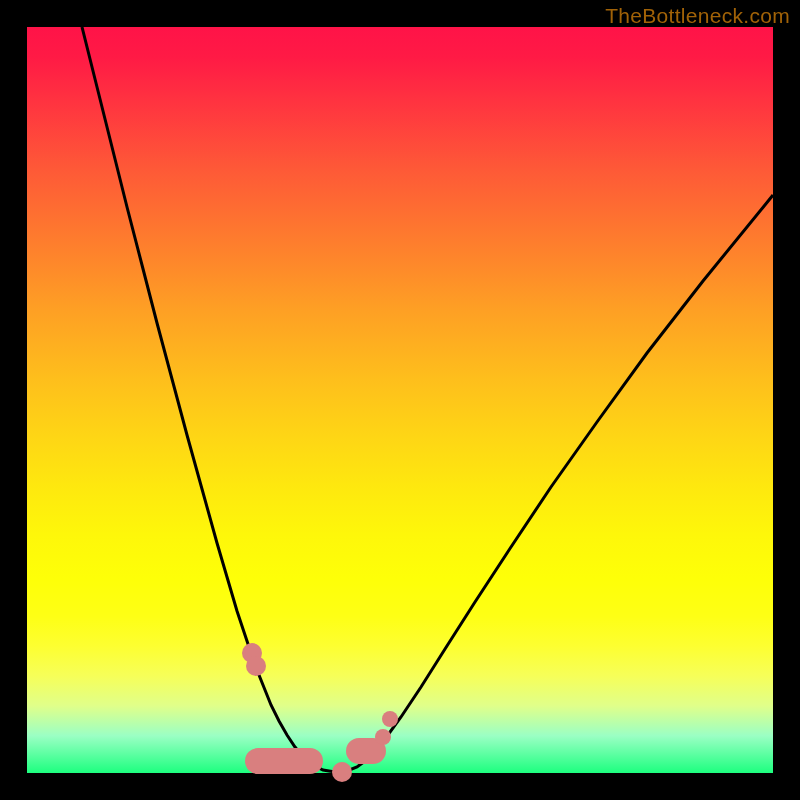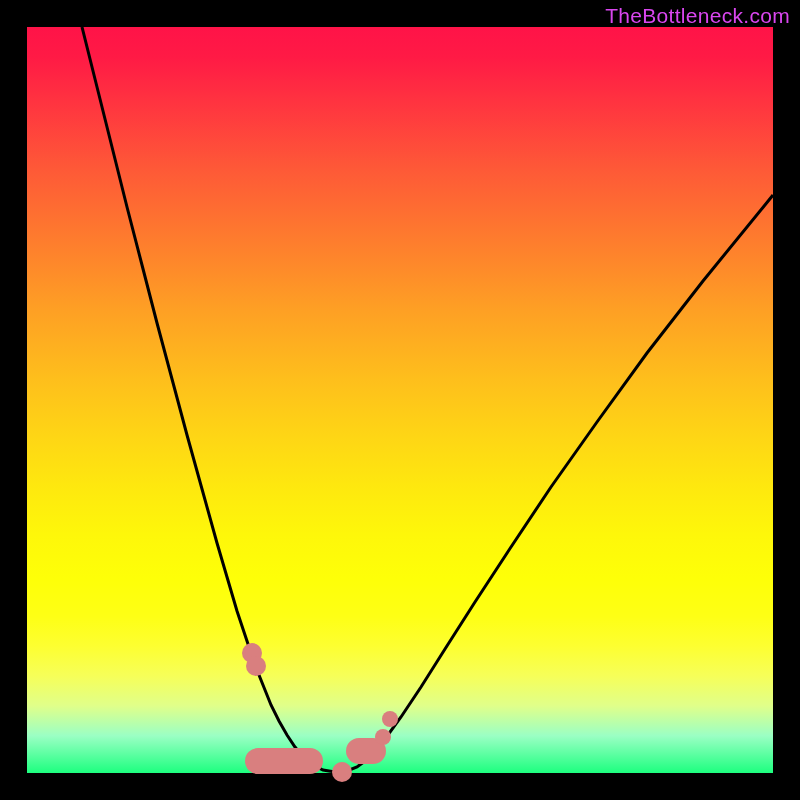--- a/index.html
+++ b/index.html
@@ -23,21 +23,21 @@
           #f6ff59 87%,
           #e0ff8a 91%,
           #9bffc4 95%,
           #1dff7f 100%)}
   .curve{position:absolute;left:0;top:0;width:746px;height:746px;pointer-events:none}
   .markers{position:absolute;left:0;top:0;width:746px;height:746px;pointer-events:none}
   .marker-dot{position:absolute;border-radius:50%;background:#d97f7f;transform:translate(-50%,-50%)}
   .marker-dot.big{width:20px;height:20px}
   .marker-dot.med{width:16px;height:16px}
   .marker-cluster{position:absolute;height:26px;background:#d97f7f;border-radius:13px;transform:translate(-50%,-50%)}
-  .watermark{position:absolute;top:4px;right:10px;color:#d946ef;font-size:21px;font-weight:500;letter-spacing:.3px}
+  .watermark{position:absolute;top:4px;right:10px;color:#a16207;font-size:21px;font-weight:500;letter-spacing:.3px}
 </style>
 </head>
 <body>
 
 <div class="stage">
 
   <div class="plot">
     <div class="grad"></div>
 
     <svg class="curve" viewBox="0 0 746 746" preserveAspectRatio="none">

